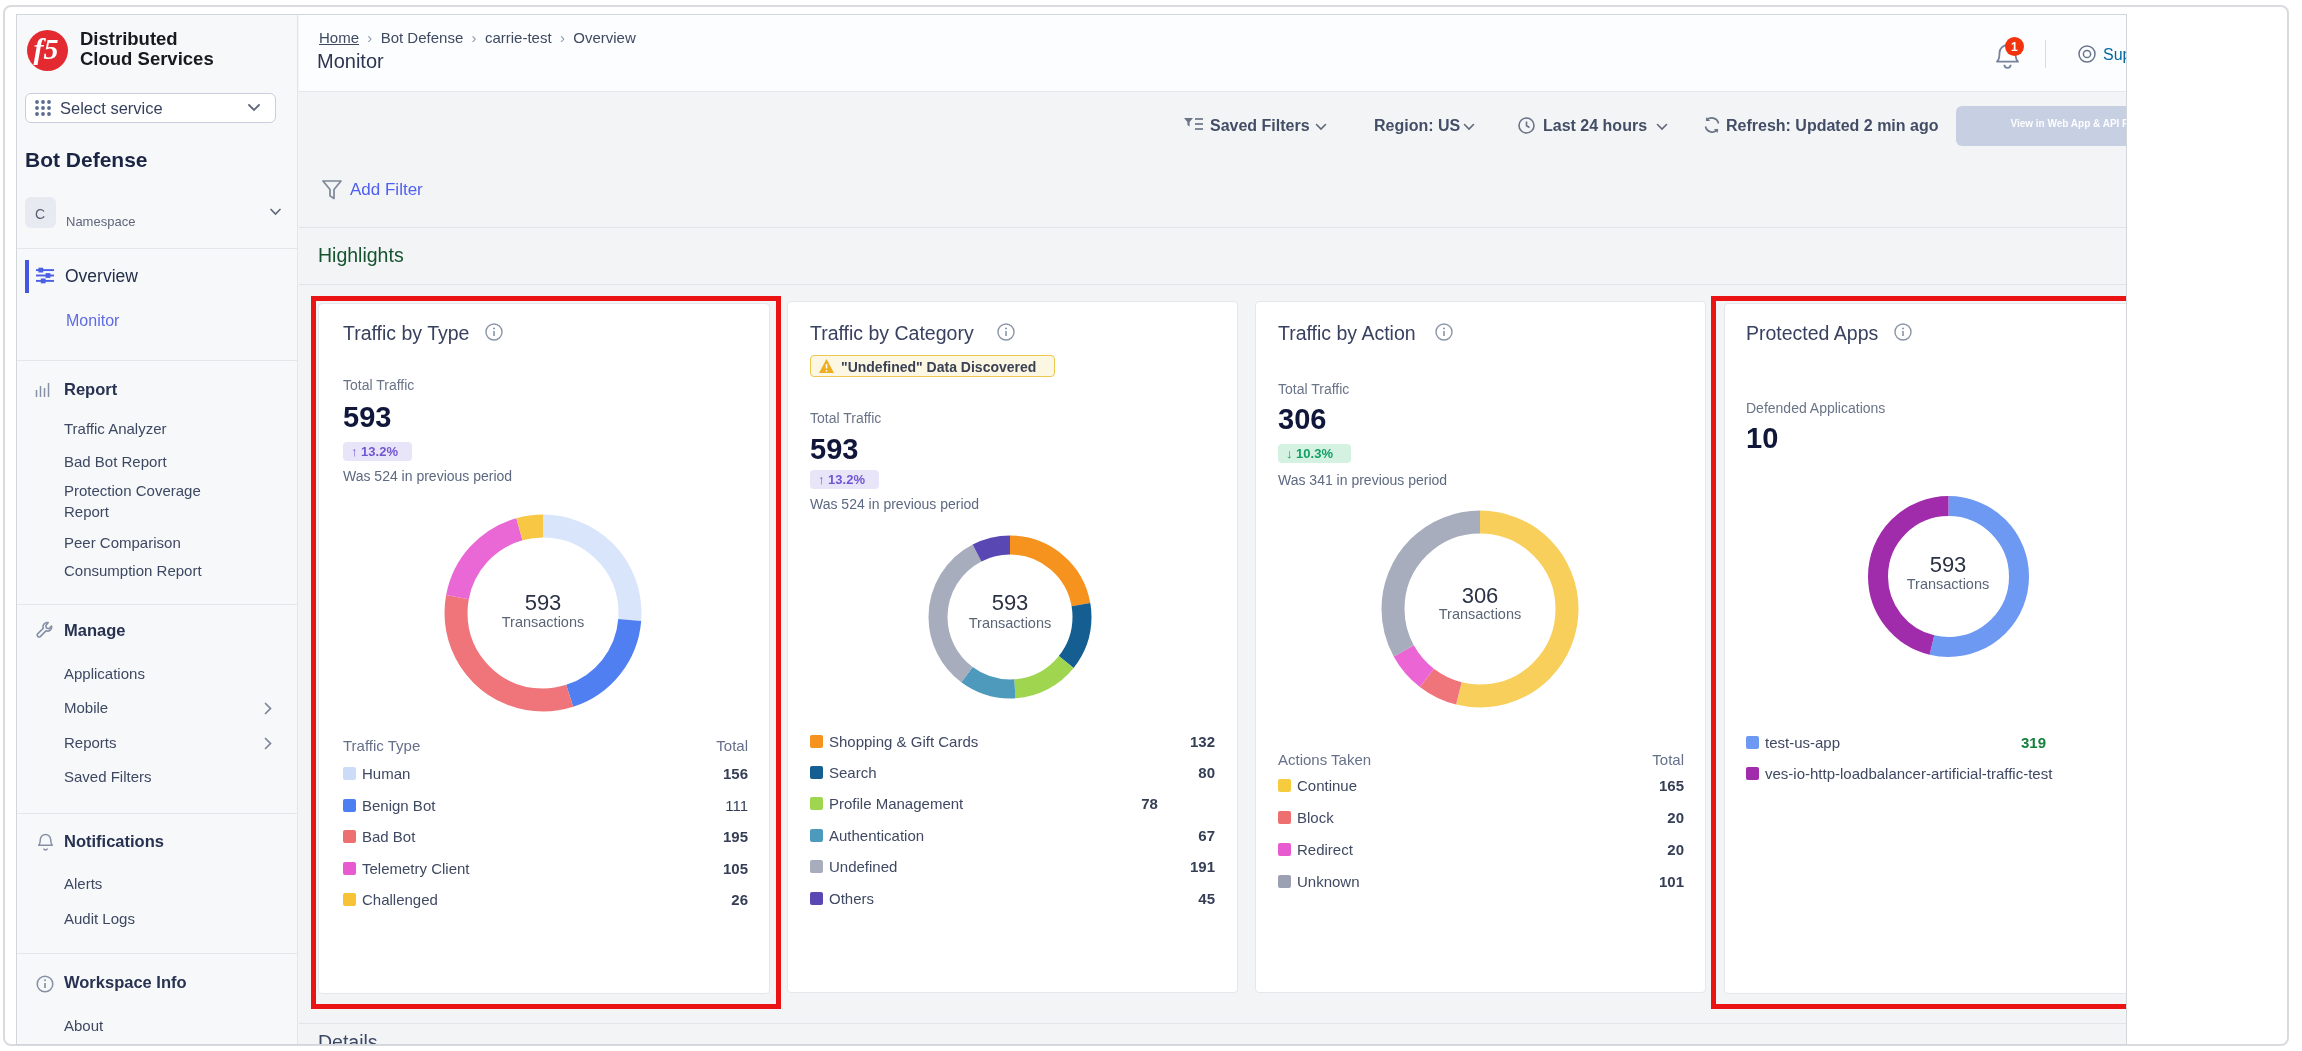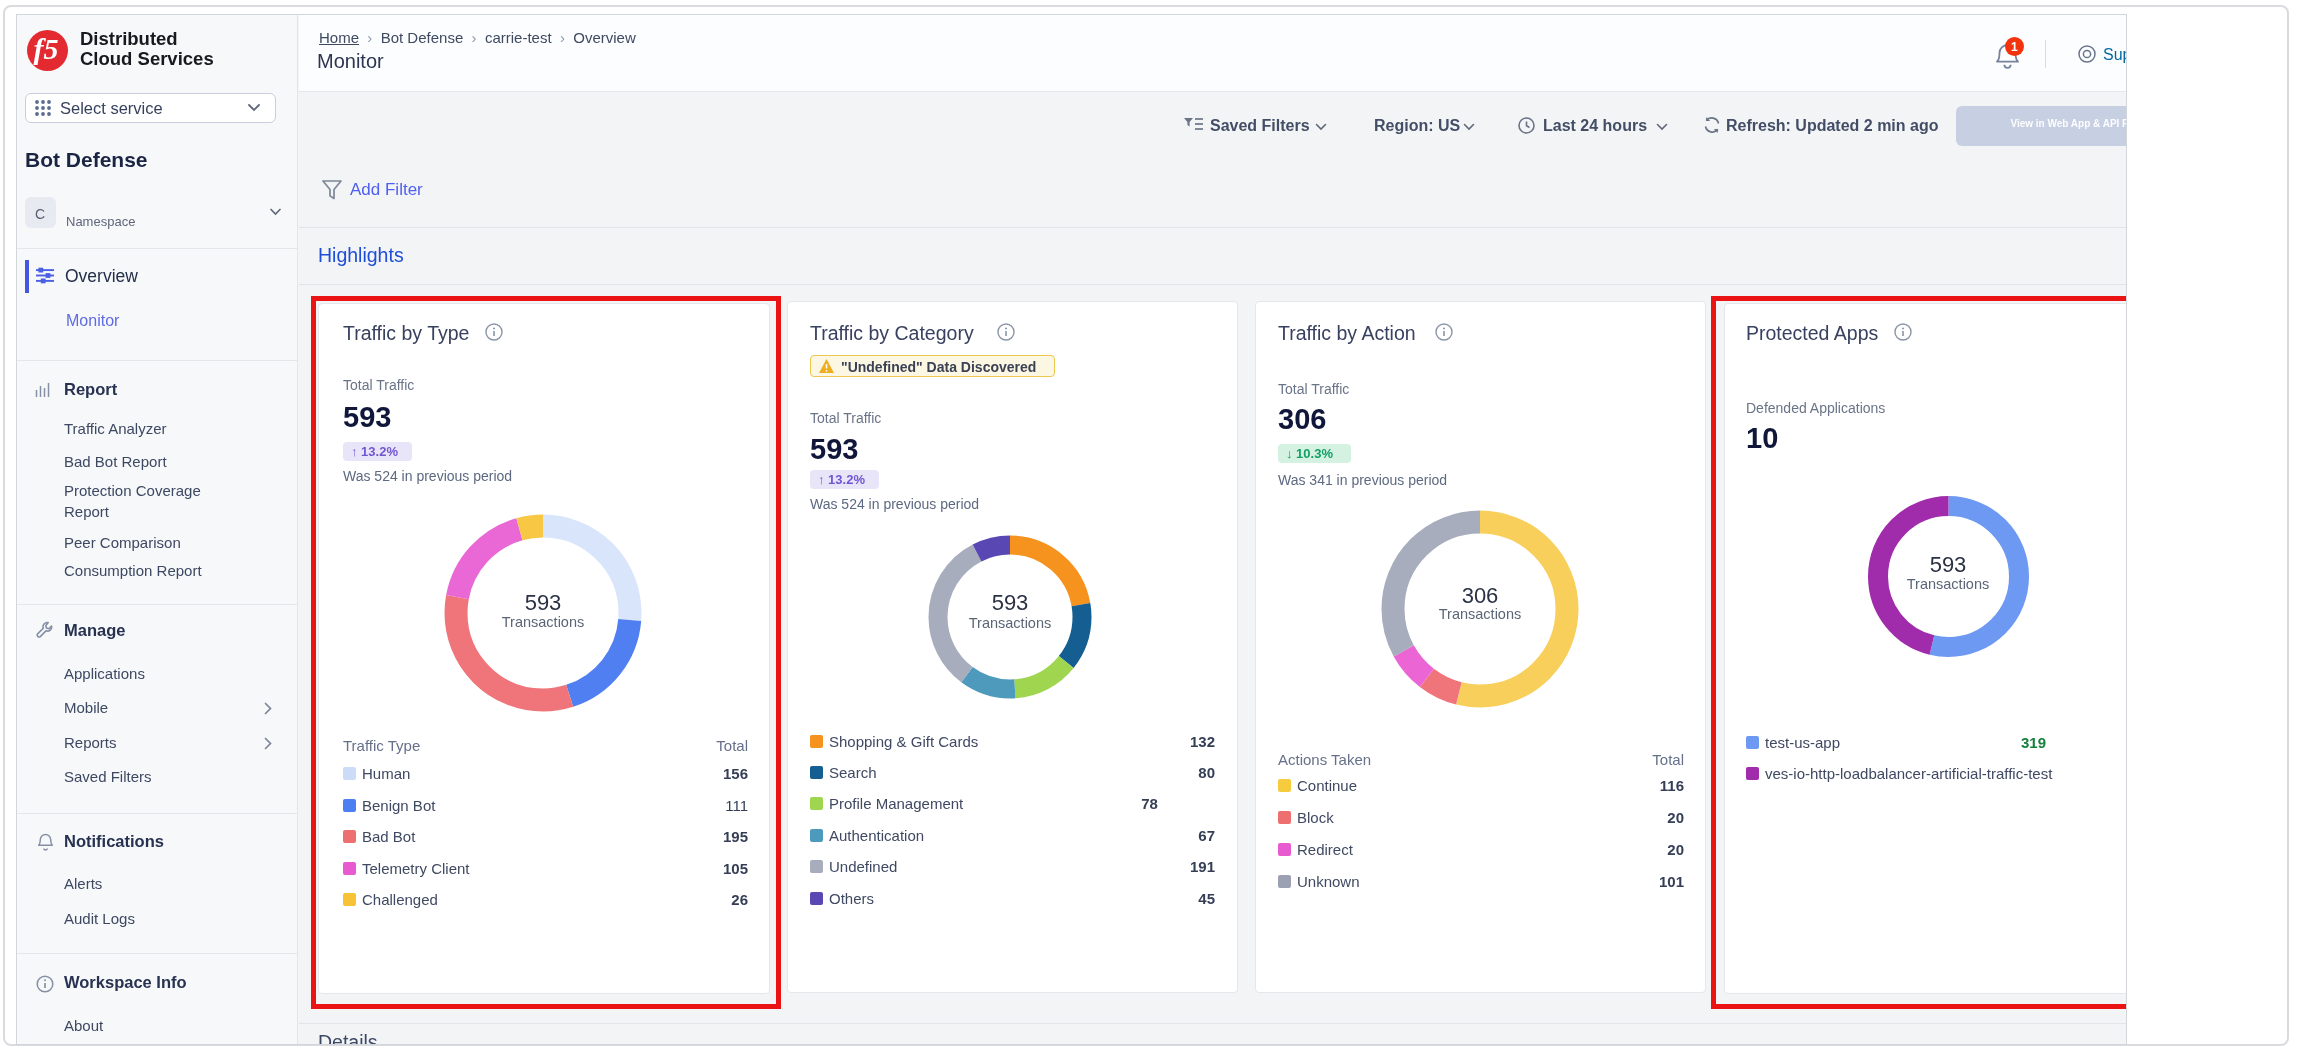--- a/index.html
+++ b/index.html
@@ -194,21 +194,21 @@
     <div class="t" style="left:1709px;top:102px;font-size:16px;font-weight:bold;color:#434e66">Refresh: Updated 2 min ago</div>
 
     <div class="abs" style="left:1939px;top:91px;width:270px;height:40px;background:#c7cfe2;border-radius:6px"></div>
     <div class="t" style="left:1939px;top:103px;width:270px;text-align:center;font-size:10px;font-weight:bold;color:#fdfdfe">View in Web App &amp; API Protection</div>
 
     <svg class="abs" style="left:305px;top:165px" width="20" height="21" viewBox="0 0 20 21">
       <path d="M1 1h18l-7 8.5v9l-4-2.6V9.5z" fill="none" stroke="#7d8799" stroke-width="1.7" stroke-linejoin="round"></path>
     </svg>
     <div class="t" style="left:333px;top:165px;font-size:17px;color:#4f5fee">Add Filter</div>
 
-    <div class="t" style="left:301px;top:229px;font-size:19.5px;color:#1d4ed8;line-height:22px">Highlights</div>
+    <div class="t" style="left:301px;top:229px;font-size:19.5px;color:#14532d;line-height:22px">Highlights</div>
   </div>
   <div id="CARDS">
 
     <div class="abs" style="left:301px;top:288px;width:452px;height:691px;background:#fff;border:1px solid #e5e7eb;border-radius:4px"></div>
     <div class="abs" style="left:770px;top:286px;width:451px;height:692px;background:#fff;border:1px solid #e5e7eb;border-radius:4px"></div>
     <div class="abs" style="left:1238px;top:286px;width:451px;height:692px;background:#fff;border:1px solid #e5e7eb;border-radius:4px"></div>
     <div class="abs" style="left:1707px;top:288px;width:451px;height:691px;background:#fff;border:1px solid #e5e7eb;border-radius:4px"></div>
 
     <div class="t" style="left:326px;top:307px;font-size:19.5px;color:#38415f">Traffic by Type</div>
     <svg class="abs" style="left:468px;top:308px" width="18" height="18" viewBox="0 0 18 18">
@@ -317,21 +317,21 @@
         <circle cx="100" cy="100" r="87" pathLength="360" stroke="#eb66d4" stroke-dasharray="23.53 336.47" stroke-dashoffset="-217.65"></circle>
         <circle cx="100" cy="100" r="87" pathLength="360" stroke="#a7adbd" stroke-dasharray="118.82 241.18" stroke-dashoffset="-241.18"></circle>
       </g>
     </svg>
     <div class="t" style="left:1363px;top:570px;width:200px;text-align:center;font-size:22px;line-height:22px;color:#2b3245">306</div>
     <div class="t" style="left:1363px;top:591px;width:200px;text-align:center;font-size:14.5px;line-height:16px;color:#5a6577">Transactions</div>
     <div class="t" style="left:1261px;top:736px;font-size:15px;color:#66708a">Actions Taken</div>
     <div class="t" style="left:1536px;top:736px;width:131px;text-align:right;font-size:15px;color:#66708a">Total</div>
     <div class="abs" style="left:1261px;top:764px;width:13px;height:13px;border-radius:2px;background:#f7cb3e"></div>
     <div class="t" style="left:1280px;top:762px;font-size:15px;color:#3f4962">Continue</div>
-    <div class="t" style="left:1536px;top:762px;width:131px;text-align:right;font-size:15px;font-weight:bold;color:#343e55">116</div>
+    <div class="t" style="left:1536px;top:762px;width:131px;text-align:right;font-size:15px;font-weight:bold;color:#343e55">165</div>
     <div class="abs" style="left:1261px;top:796px;width:13px;height:13px;border-radius:2px;background:#ee6f70"></div>
     <div class="t" style="left:1280px;top:794px;font-size:15px;color:#3f4962">Block</div>
     <div class="t" style="left:1536px;top:794px;width:131px;text-align:right;font-size:15px;font-weight:bold;color:#343e55">20</div>
     <div class="abs" style="left:1261px;top:828px;width:13px;height:13px;border-radius:2px;background:#e75ad0"></div>
     <div class="t" style="left:1280px;top:826px;font-size:15px;color:#3f4962">Redirect</div>
     <div class="t" style="left:1536px;top:826px;width:131px;text-align:right;font-size:15px;font-weight:bold;color:#343e55">20</div>
     <div class="abs" style="left:1261px;top:860px;width:13px;height:13px;border-radius:2px;background:#9ba1b2"></div>
     <div class="t" style="left:1280px;top:858px;font-size:15px;color:#3f4962">Unknown</div>
     <div class="t" style="left:1536px;top:858px;width:131px;text-align:right;font-size:15px;font-weight:bold;color:#343e55">101</div>
 

